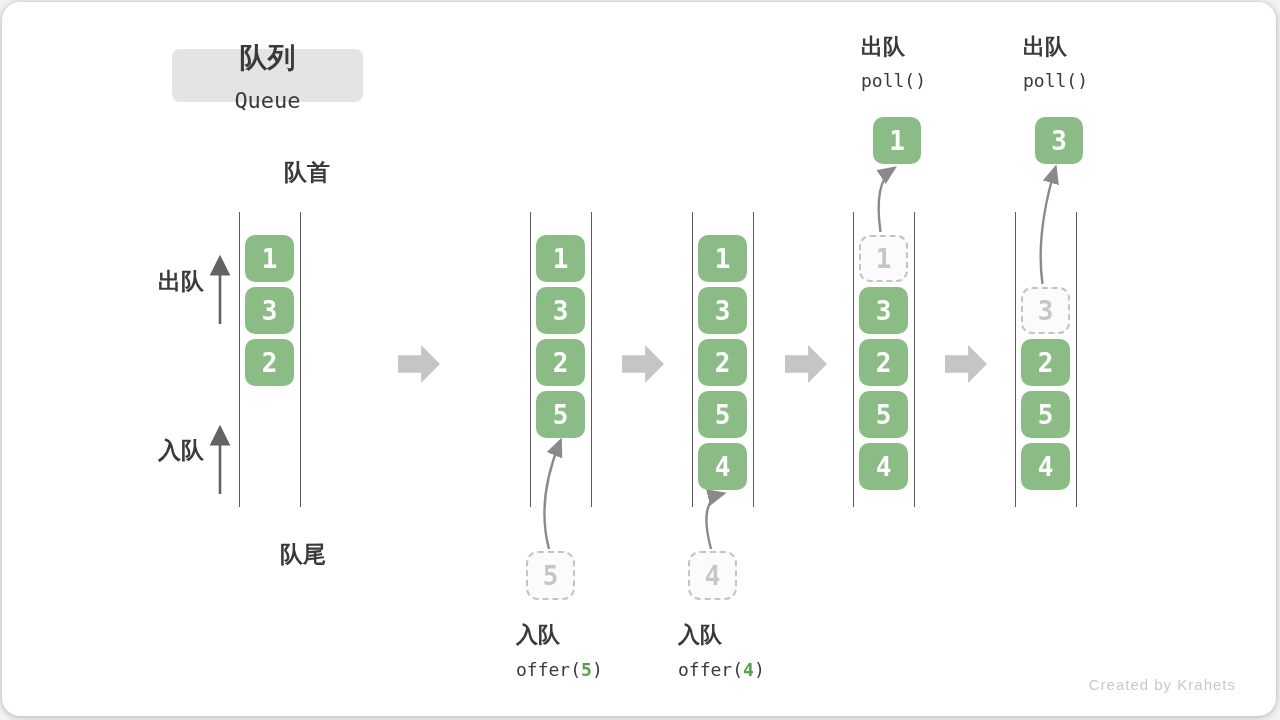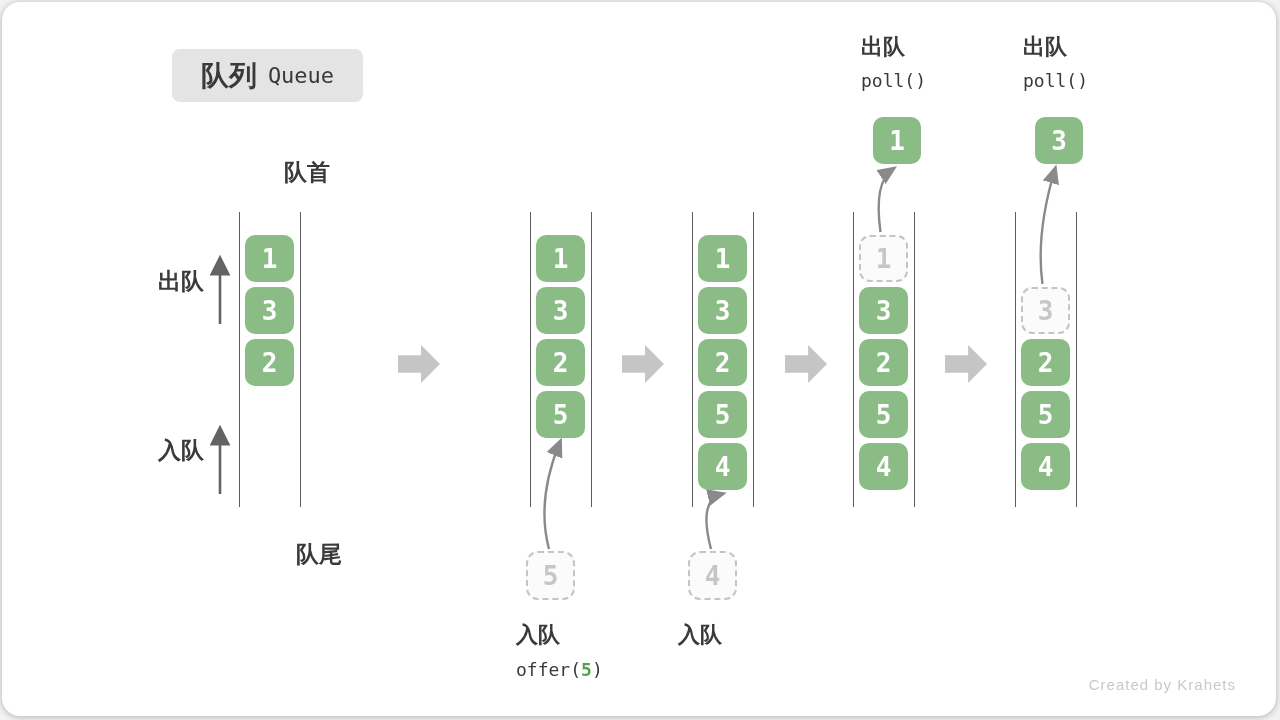--- a/index.html
+++ b/index.html
@@ -9,21 +9,21 @@
     font-family:"Liberation Sans","DejaVu Sans",sans-serif;
   }
   #stage{
     position:absolute;left:2px;top:2px;width:1274px;height:714px;
     background:#ffffff;border-radius:18px;
     box-shadow:0 1px 6px rgba(0,0,0,.28);
   }
   .title-box{
     position:absolute;left:170px;top:47px;width:191px;height:53px;
     background:#e4e4e4;border-radius:8px;
-    display:flex;align-items:center;justify-content:center;gap:11px;
+    display:flex;align-items:center;justify-content:center;gap:11px;flex-direction:column;
   }
   .title-zh{font-weight:bold;font-size:28px;color:var(--text-dark);}
   .title-en{font-family:"DejaVu Sans Mono","Liberation Mono",monospace;font-size:22px;color:var(--text-dark);}
   .zh-label{
     position:absolute;font-weight:bold;font-size:23px;color:var(--text-dark);
     white-space:nowrap;
   }
   .center-120{width:120px;text-align:right;}
   .right-80{width:82px;text-align:right;}
   .channel{
@@ -81,21 +81,21 @@
 <body>
 
 <div id="stage">
 
   <div class="title-box">
     <span class="title-zh">队列</span>
     <span class="title-en">Queue</span>
   </div>
 
   <div class="zh-label center-120" style="left:208px;top:155px;">队首</div>
-  <div class="zh-label center-120" style="left:220px;top:537px;">队尾</div>
+  <div class="zh-label center-120" style="left:204px;top:537px;">队尾</div>
 
   <div class="zh-label right-80" style="left:120px;top:264px;">出队</div>
   <div class="zh-label right-80" style="left:120px;top:433px;">入队</div>
 
   <svg id="arrow-overlay" width="1280" height="720">
     <defs>
       <marker id="ah-curve" orient="auto" markerWidth="9" markerHeight="8" refX="6" refY="3.5">
         <path d="M0,0 L8,3.5 L0,7 z" fill="#8a8a8a"></path>
       </marker>
       <marker id="ah-dir" orient="auto" markerWidth="9" markerHeight="9" refX="6" refY="4">
@@ -127,20 +127,21 @@
     </div>
     <div class="channel" style="left: 690px;"></div>
     <div class="slot green" style="left: 696px; top: 233px;">1</div>
     <div class="slot green" style="left: 696px; top: 285px;">3</div>
     <div class="slot green" style="left: 696px; top: 337px;">2</div>
     <div class="slot green" style="left: 696px; top: 389px;">5</div>
     <div class="slot green" style="left: 696px; top: 441px;">4</div>
     <div class="incoming" style="left: 686px;">4</div>
     <div class="caption" style="left: 676px;">
       <div>入队</div>
+      <div class="code-line">offer(<b>4</b>)</div>
     </div>
     <div class="channel" style="left: 851px;"></div>
     <div class="slot dashed" style="left: 857px; top: 233px;">1</div>
     <div class="slot green" style="left: 857px; top: 285px;">3</div>
     <div class="slot green" style="left: 857px; top: 337px;">2</div>
     <div class="slot green" style="left: 857px; top: 389px;">5</div>
     <div class="slot green" style="left: 857px; top: 441px;">4</div>
     <div class="col-header" style="left: 859px;">
       <div>出队</div>
       <div class="code-line">poll()</div>

